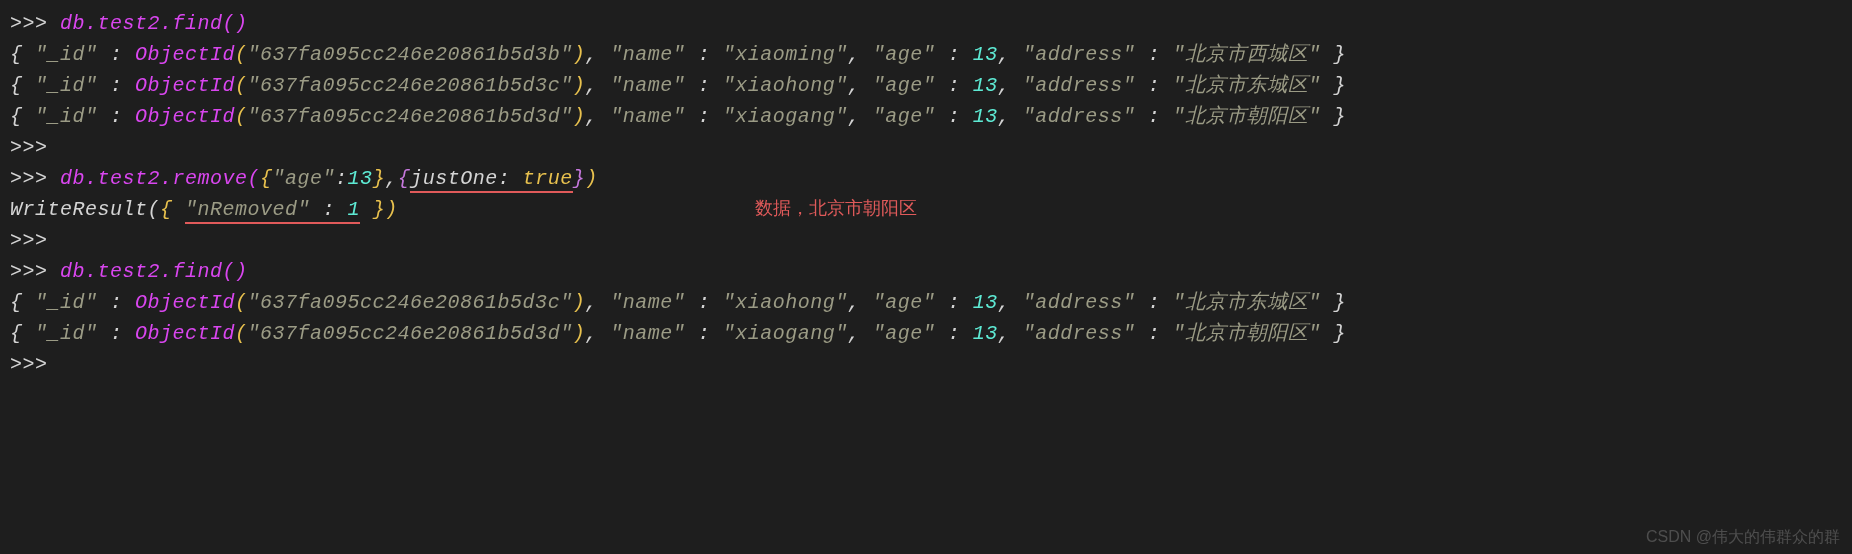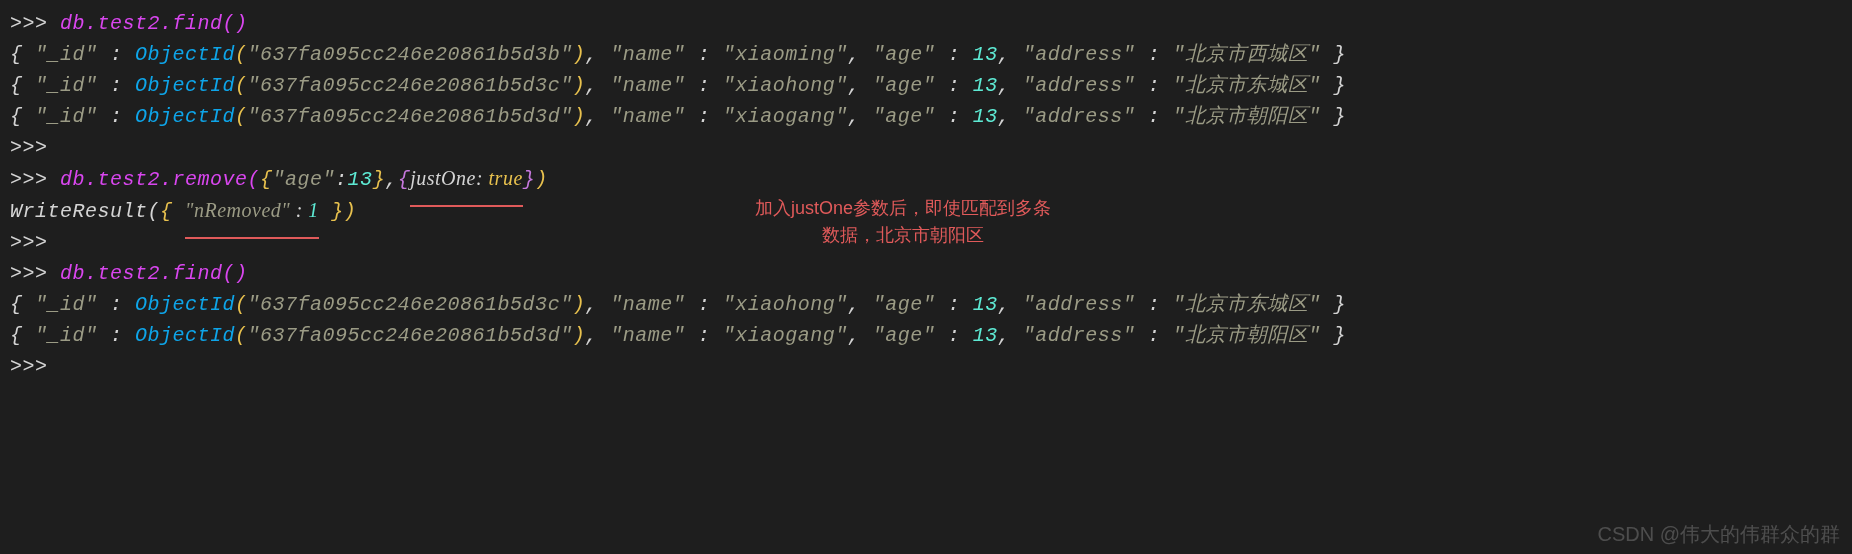--- a/index.html
+++ b/index.html
@@ -26,48 +26,47 @@
     }
     .prompt { color: #d4d4d4; }
     .cmd { color: #d946ef; }
     .paren { color: #e8c14e; }
     .brace-y { color: #e8c14e; }
     .brace-p { color: #c678dd; }
     .key { color: #9b9b85; }
     .strval { color: #9b9b85; }
     .colon { color: #d4d4d4; }
     .comma { color: #d4d4d4; }
-    .objid { color: #0ea5e9; }
+    .objid { color: #d946ef; }
     .oidhex { color: #9b9b85; }
     .num { color: #5eead4; }
     .true { color: #e8c14e; }
     .nremoved { color: #9b9b85; }
     .white { color: #d4d4d4; }
     .underline-red {
       border-bottom: 2px solid #e05a5a;
-      padding-bottom: 16px;
-      font-family: Liberation Serif, serif;
+      padding-bottom: 1px;
     }
     .annotation {
       position: absolute;
       color: #e05a5a;
       font-family: 'Microsoft YaHei', 'PingFang SC', sans-serif;
       font-style: normal;
       font-size: 18px;
       text-align: center;
       line-height: 1.5;
     }
     .watermark {
       position: absolute;
       bottom: 6px;
       right: 12px;
       color: rgba(220,220,220,0.25);
       font-family: 'Microsoft YaHei', sans-serif;
       font-style: normal;
-      font-size: 20px;
+      font-size: 16px;
     }
   </style>
 </head>
 <body>
 
 <div class="line"><span class="prompt">&gt;&gt;&gt;</span><span> </span><span class="cmd">db.test2.find()</span></div>
 
 <div class="line"><span class="white">{ </span><span class="key">"_id"</span><span class="colon"> : </span><span class="objid">ObjectId</span><span class="paren">(</span><span class="oidhex">"637fa095cc246e20861b5d3b"</span><span class="paren">)</span><span class="comma">, </span><span class="key">"name"</span><span class="colon"> : </span><span class="strval">"xiaoming"</span><span class="comma">, </span><span class="key">"age"</span><span class="colon"> : </span><span class="num">13</span><span class="comma">, </span><span class="key">"address"</span><span class="colon"> : </span><span class="strval">"北京市西城区"</span><span class="white"> }</span></div>
 
 <div class="line"><span class="white">{ </span><span class="key">"_id"</span><span class="colon"> : </span><span class="objid">ObjectId</span><span class="paren">(</span><span class="oidhex">"637fa095cc246e20861b5d3c"</span><span class="paren">)</span><span class="comma">, </span><span class="key">"name"</span><span class="colon"> : </span><span class="strval">"xiaohong"</span><span class="comma">, </span><span class="key">"age"</span><span class="colon"> : </span><span class="num">13</span><span class="comma">, </span><span class="key">"address"</span><span class="colon"> : </span><span class="strval">"北京市东城区"</span><span class="white"> }</span></div>
@@ -84,17 +83,16 @@
 
 <div class="line"><span class="prompt">&gt;&gt;&gt;</span><span> </span><span class="cmd">db.test2.find()</span></div>
 
 <div class="line"><span class="white">{ </span><span class="key">"_id"</span><span class="colon"> : </span><span class="objid">ObjectId</span><span class="paren">(</span><span class="oidhex">"637fa095cc246e20861b5d3c"</span><span class="paren">)</span><span class="comma">, </span><span class="key">"name"</span><span class="colon"> : </span><span class="strval">"xiaohong"</span><span class="comma">, </span><span class="key">"age"</span><span class="colon"> : </span><span class="num">13</span><span class="comma">, </span><span class="key">"address"</span><span class="colon"> : </span><span class="strval">"北京市东城区"</span><span class="white"> }</span></div>
 
 <div class="line"><span class="white">{ </span><span class="key">"_id"</span><span class="colon"> : </span><span class="objid">ObjectId</span><span class="paren">(</span><span class="oidhex">"637fa095cc246e20861b5d3d"</span><span class="paren">)</span><span class="comma">, </span><span class="key">"name"</span><span class="colon"> : </span><span class="strval">"xiaogang"</span><span class="comma">, </span><span class="key">"age"</span><span class="colon"> : </span><span class="num">13</span><span class="comma">, </span><span class="key">"address"</span><span class="colon"> : </span><span class="strval">"北京市朝阳区"</span><span class="white"> }</span></div>
 
 <div class="line"><span class="prompt">&gt;&gt;&gt;</span></div>
 
 <div class="annotation" style="left:755px; top:195px;">
-  <div>加入justOne参数后，即使匹配到多条</div>
   <div>数据，北京市朝阳区</div>
 </div>
 
 <div class="watermark">CSDN @伟大的伟群众的群</div>
 
 </body></html>

